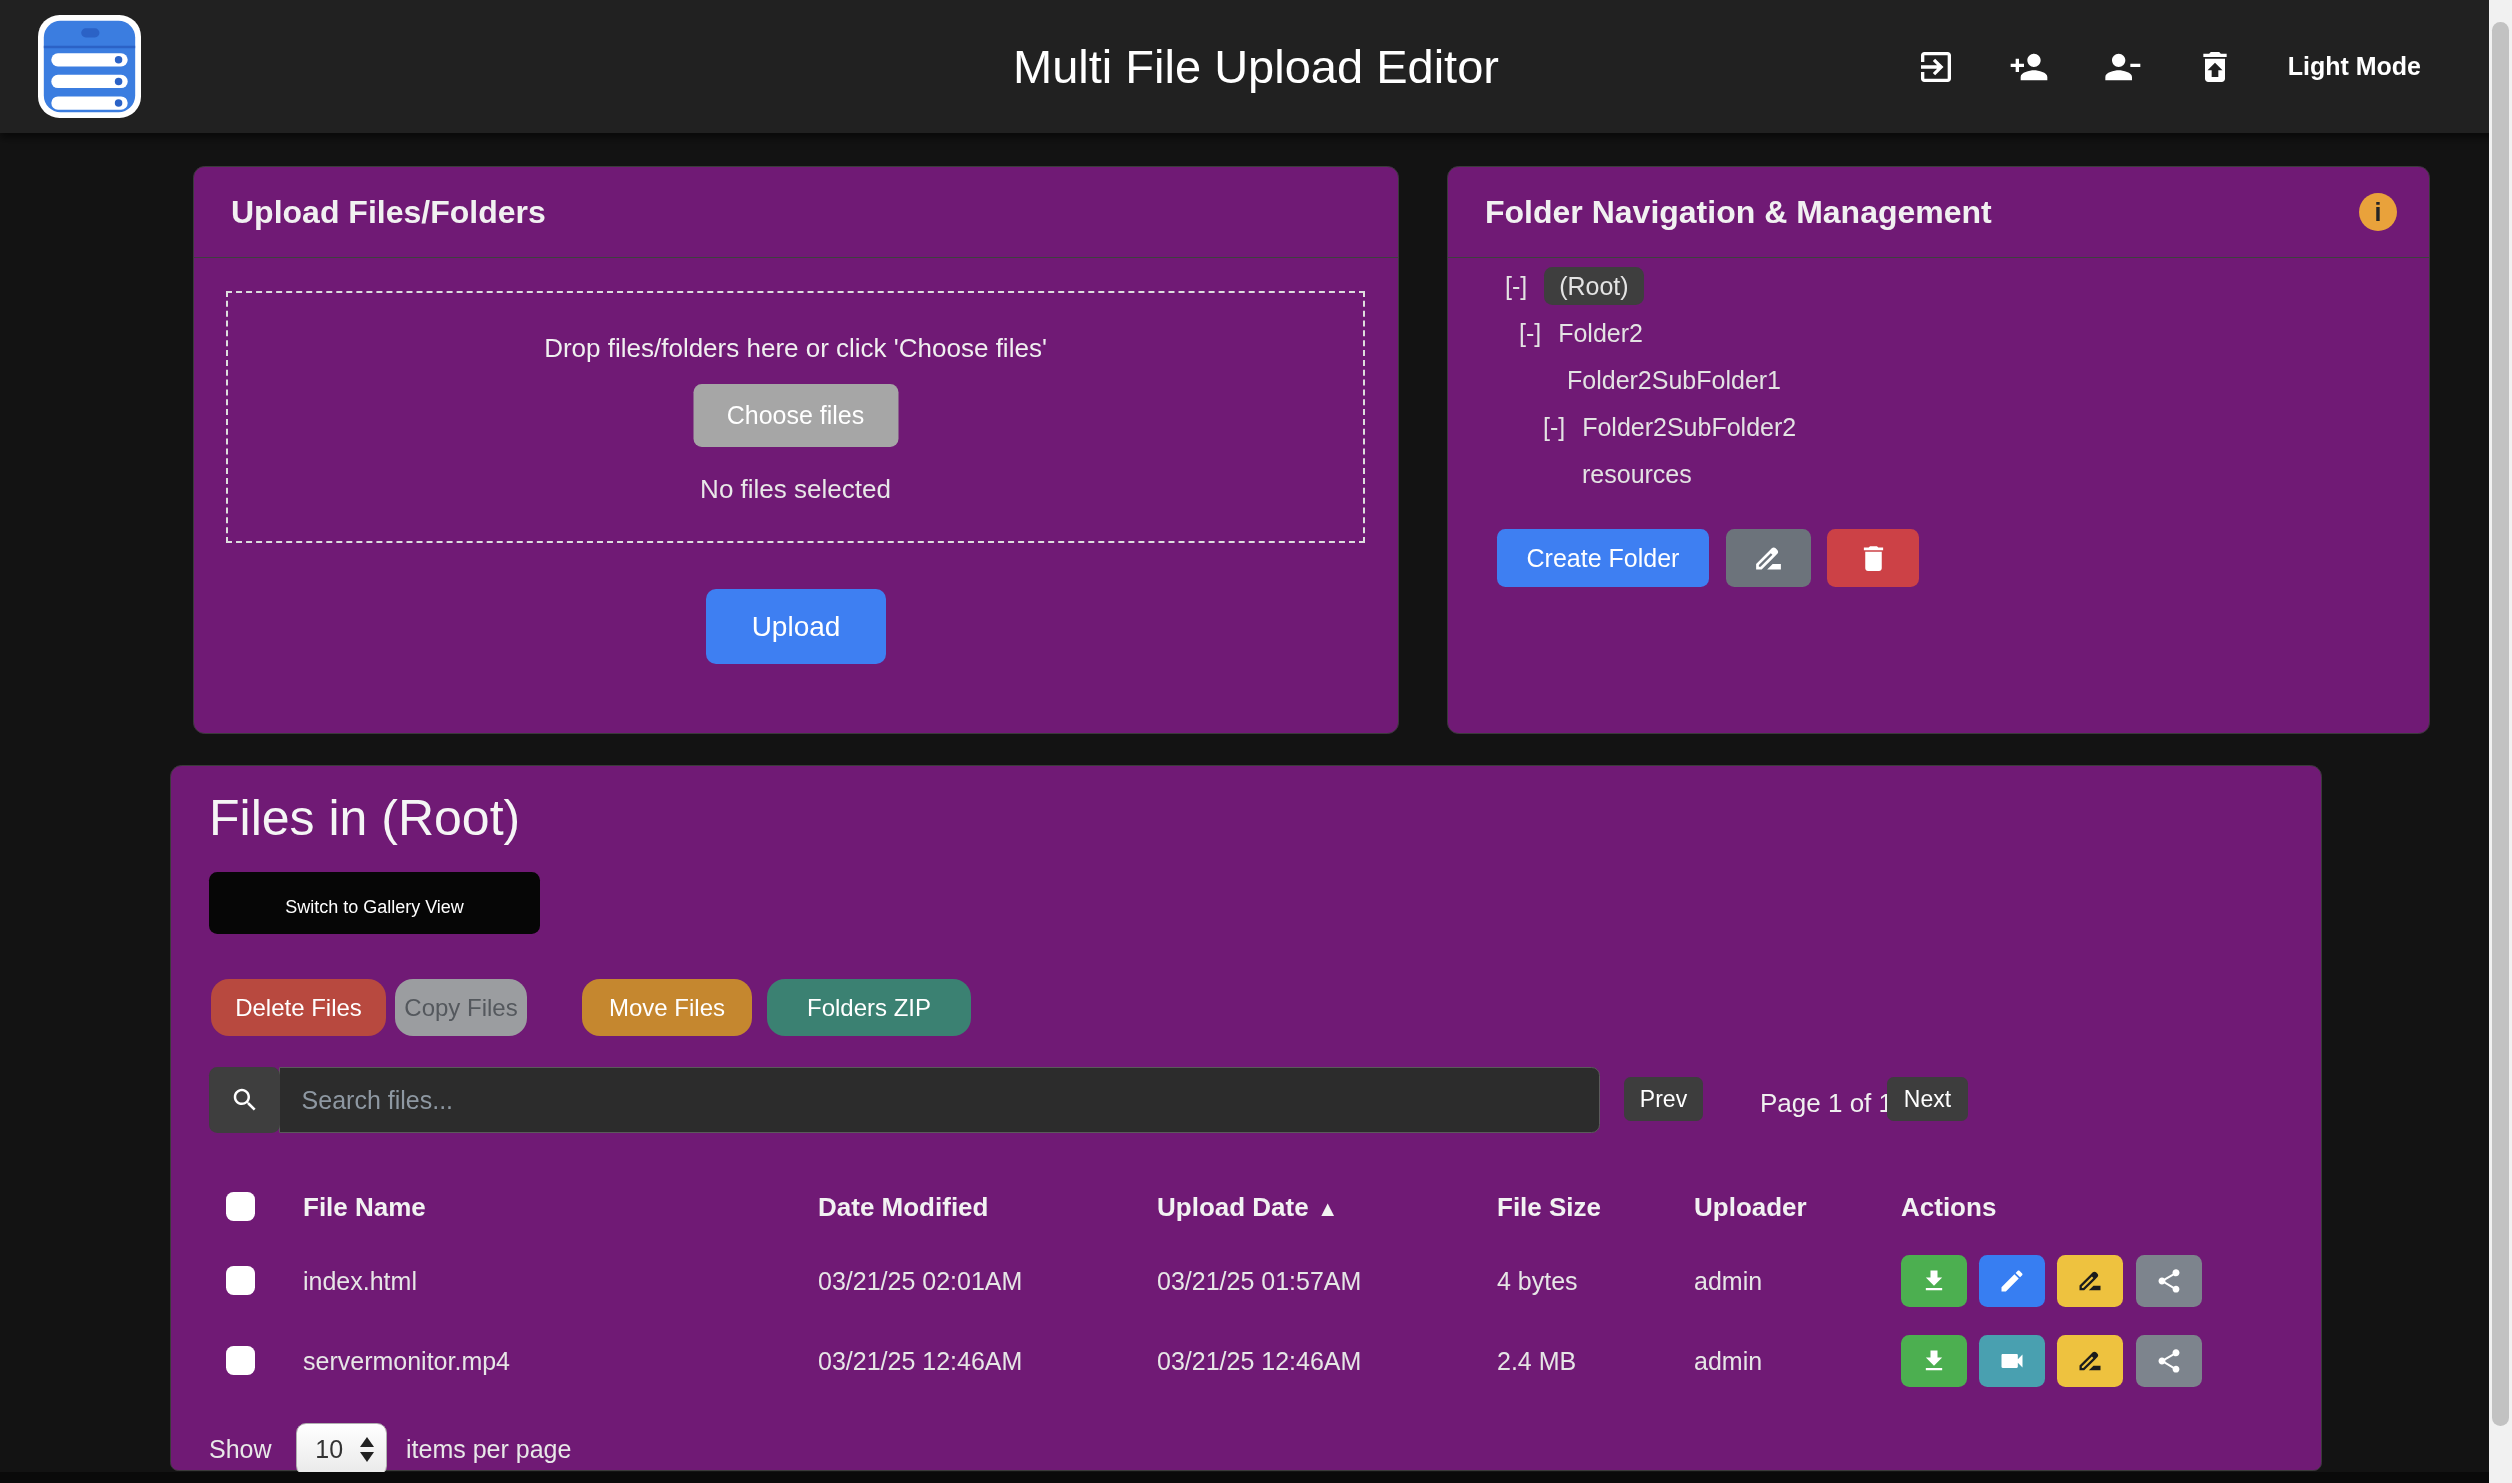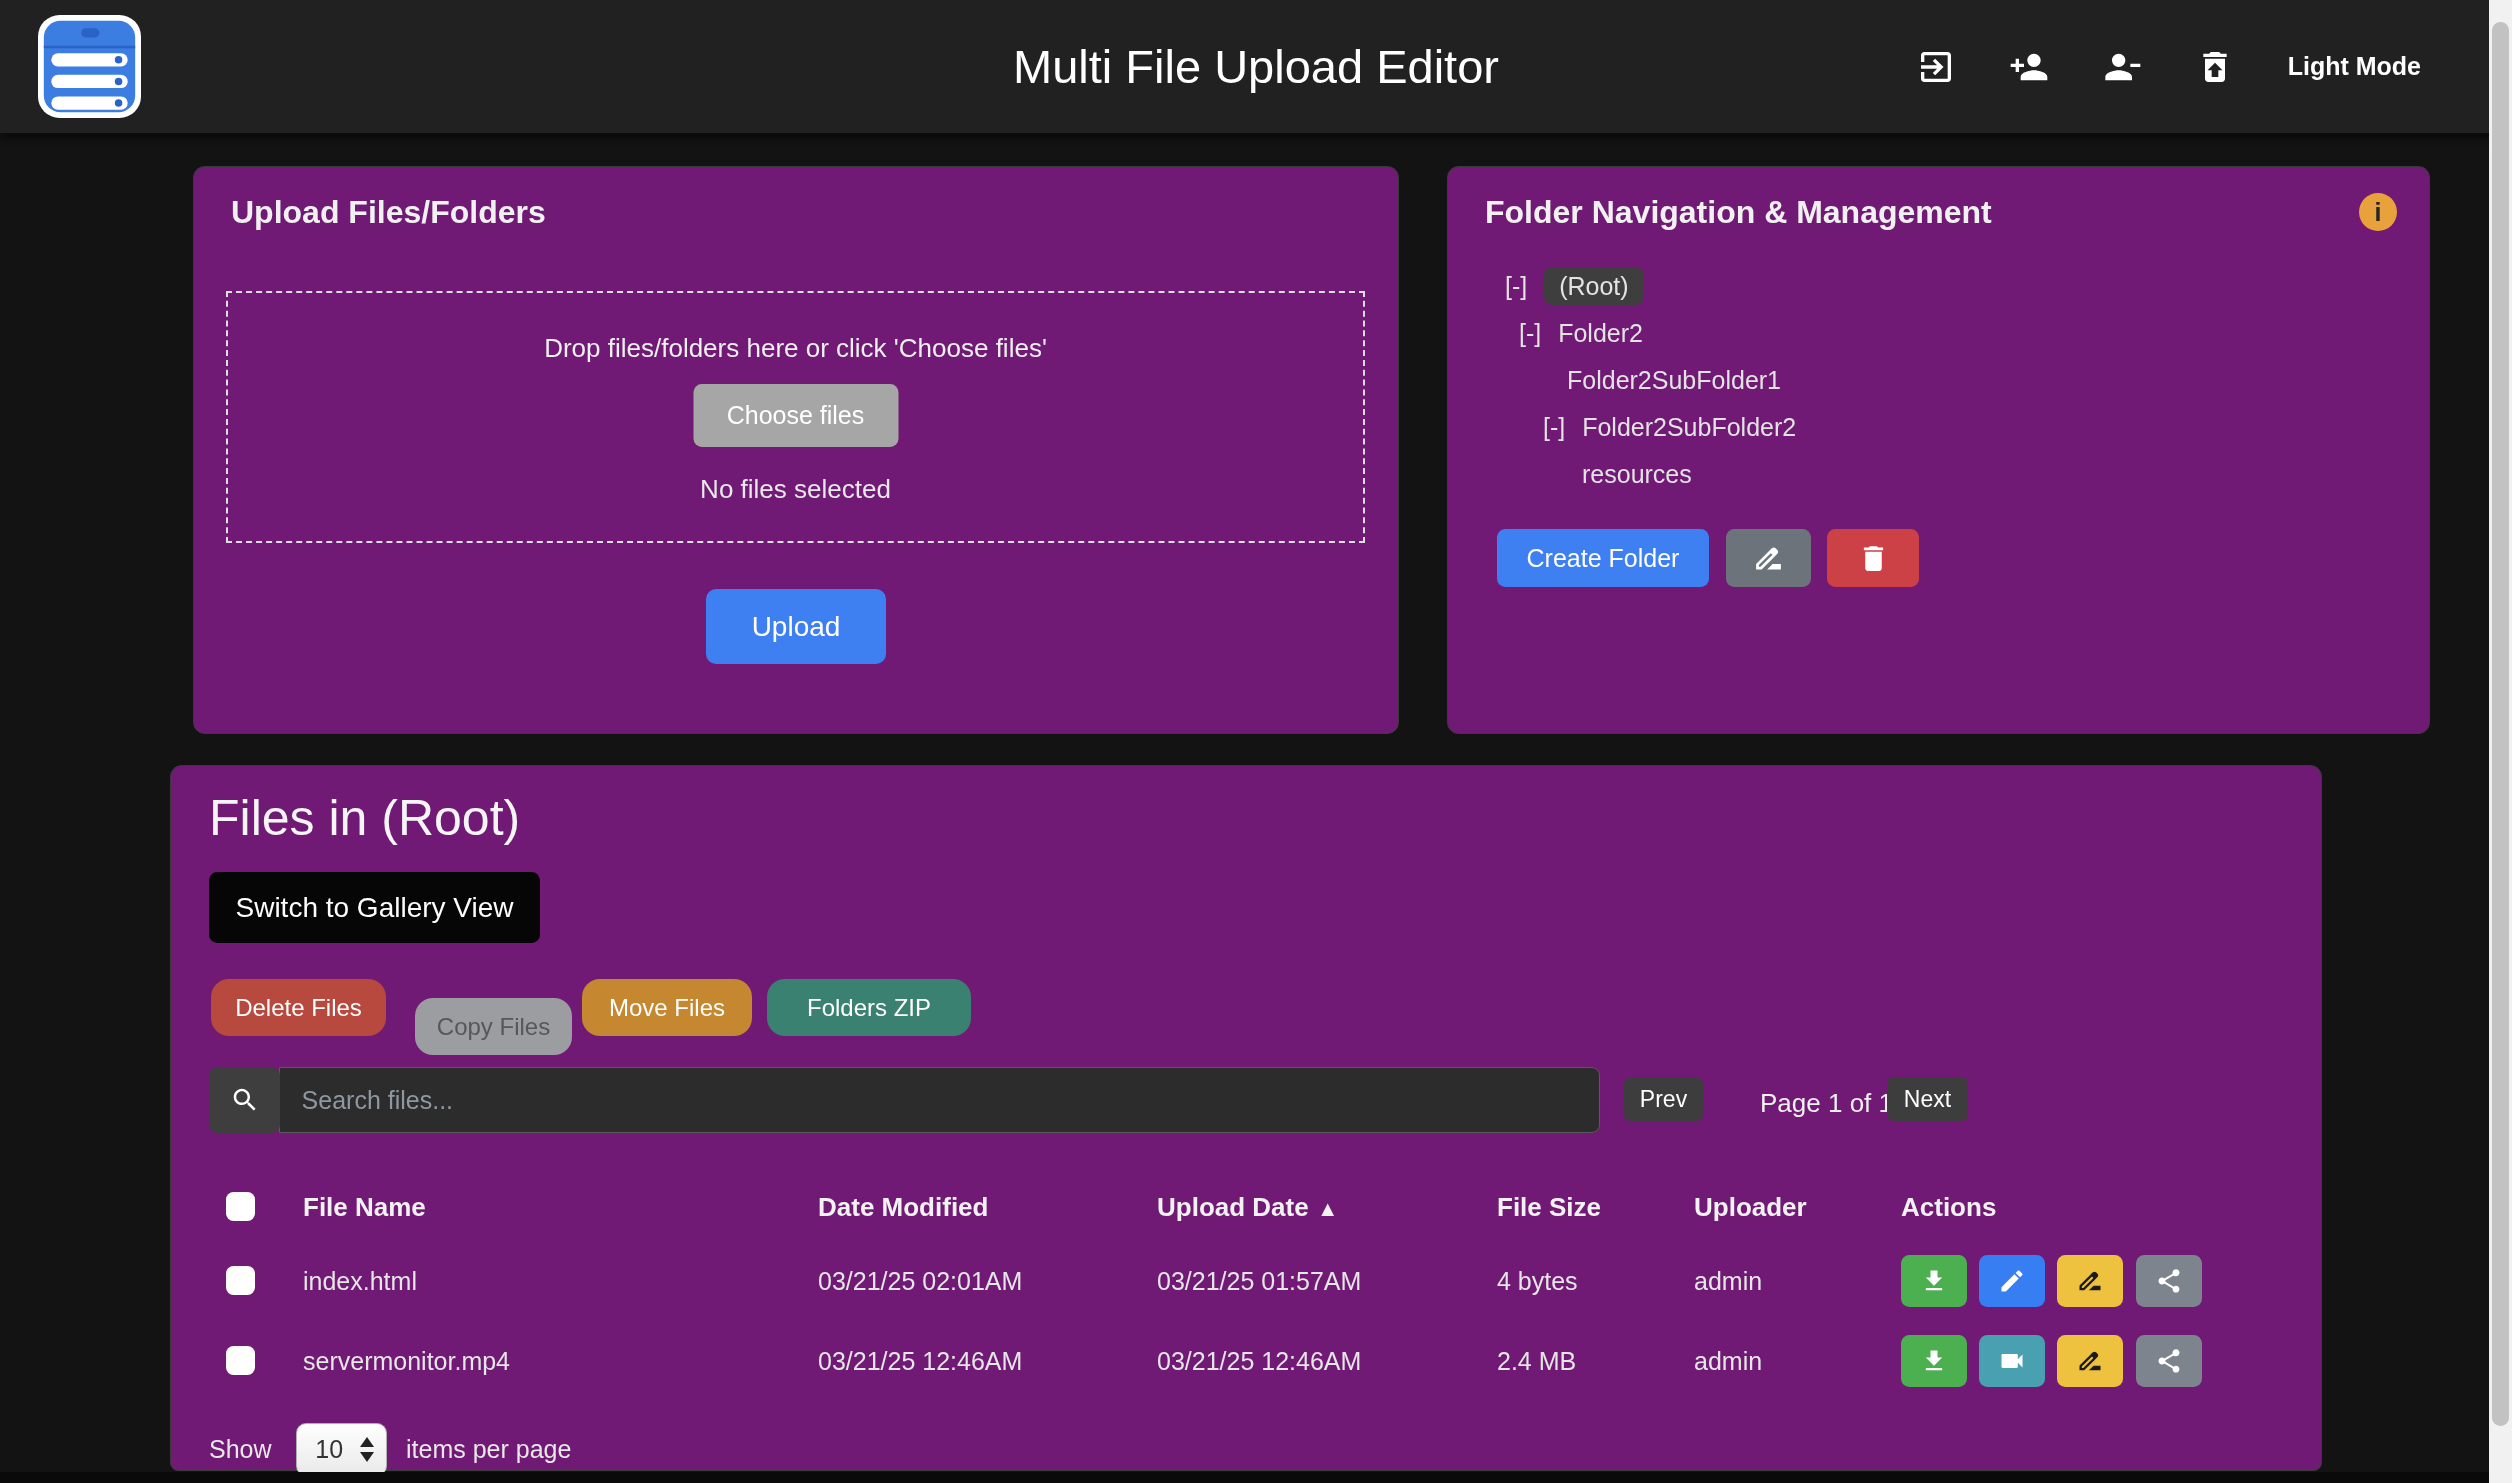--- a/index.html
+++ b/index.html
@@ -43,27 +43,27 @@
   .folder-btns{position:absolute;left:49px;top:362px;height:58px;display:flex;gap:16.6px;}
   .btn{border-radius:8.3px;display:flex;align-items:center;justify-content:center;cursor:pointer;box-sizing:border-box;}
   .create-folder-btn{width:212px;height:58px;background:#3e7ff2;color:#fff;font-size:25px;}
   .folder-edit-btn{width:85px;height:58px;background:#6c737b;}
   .folder-del-btn{width:92px;height:58px;background:#cc4146;}
   .icon40{width:33px;height:33px;display:block;}
 
   
   .files-panel{left:170px;top:765px;width:2152px;height:706px;border-radius:11.6px 11.6px 8.3px 8.3px;}
   .files-title{position:absolute;left:38px;top:23px;font-size:50px;font-weight:400;color:#f5f5f5;}
-  .gallery-btn{position:absolute;left:38px;top:106px;width:331px;height:71px;background:#060606;
-               border-radius:8.3px;color:#fff;font-size:28px;line-height:71px;text-align:center;cursor:pointer;}
+  .gallery-btn{position:absolute;left:38px;top:106px;width:331px;height:62px;background:#060606;
+               border-radius:8.3px;color:#fff;font-size:18px;line-height:71px;text-align:center;cursor:pointer;}
   .bulk-row{position:absolute;left:0;top:213px;height:57px;}
   .bulk{position:absolute;top:0;height:57px;border-radius:18px;font-size:24px;color:#fff;
         display:flex;align-items:center;justify-content:center;cursor:pointer;}
   .bulk-delete{left:40px;width:175px;background:#b8493f;}
-  .bulk-copy{left:244px;width:157px;background:#9b9da0;color:#54585d;margin-top:19px;}
+  .bulk-copy{left:224px;width:132px;background:#9b9da0;color:#54585d;}
   .bulk-move{left:411px;width:170px;background:#c5872f;}
   .bulk-zip{left:596px;width:204px;background:#3b8172;}
 
   .search-row{position:absolute;left:38px;top:301px;width:1391px;height:66px;}
   .search-addon{position:absolute;left:0;top:0;width:71px;height:66px;background:#3e3e3e;
                 border-radius:8.3px;display:flex;align-items:center;justify-content:center;z-index:2;}
   .search-input{position:absolute;left:70px;top:0;width:1321px;height:66px;box-sizing:border-box;
                 background:#2c2c2c;border:0.8px solid #5a5a5a;border-radius:0 8.3px 8.3px 0;color:#ddd;
                 font-size:25px;padding:0 21.6px;outline:none;font-family:"Liberation Sans","DejaVu Sans",sans-serif;}
   .search-input::placeholder{color:#8e98a2;}

